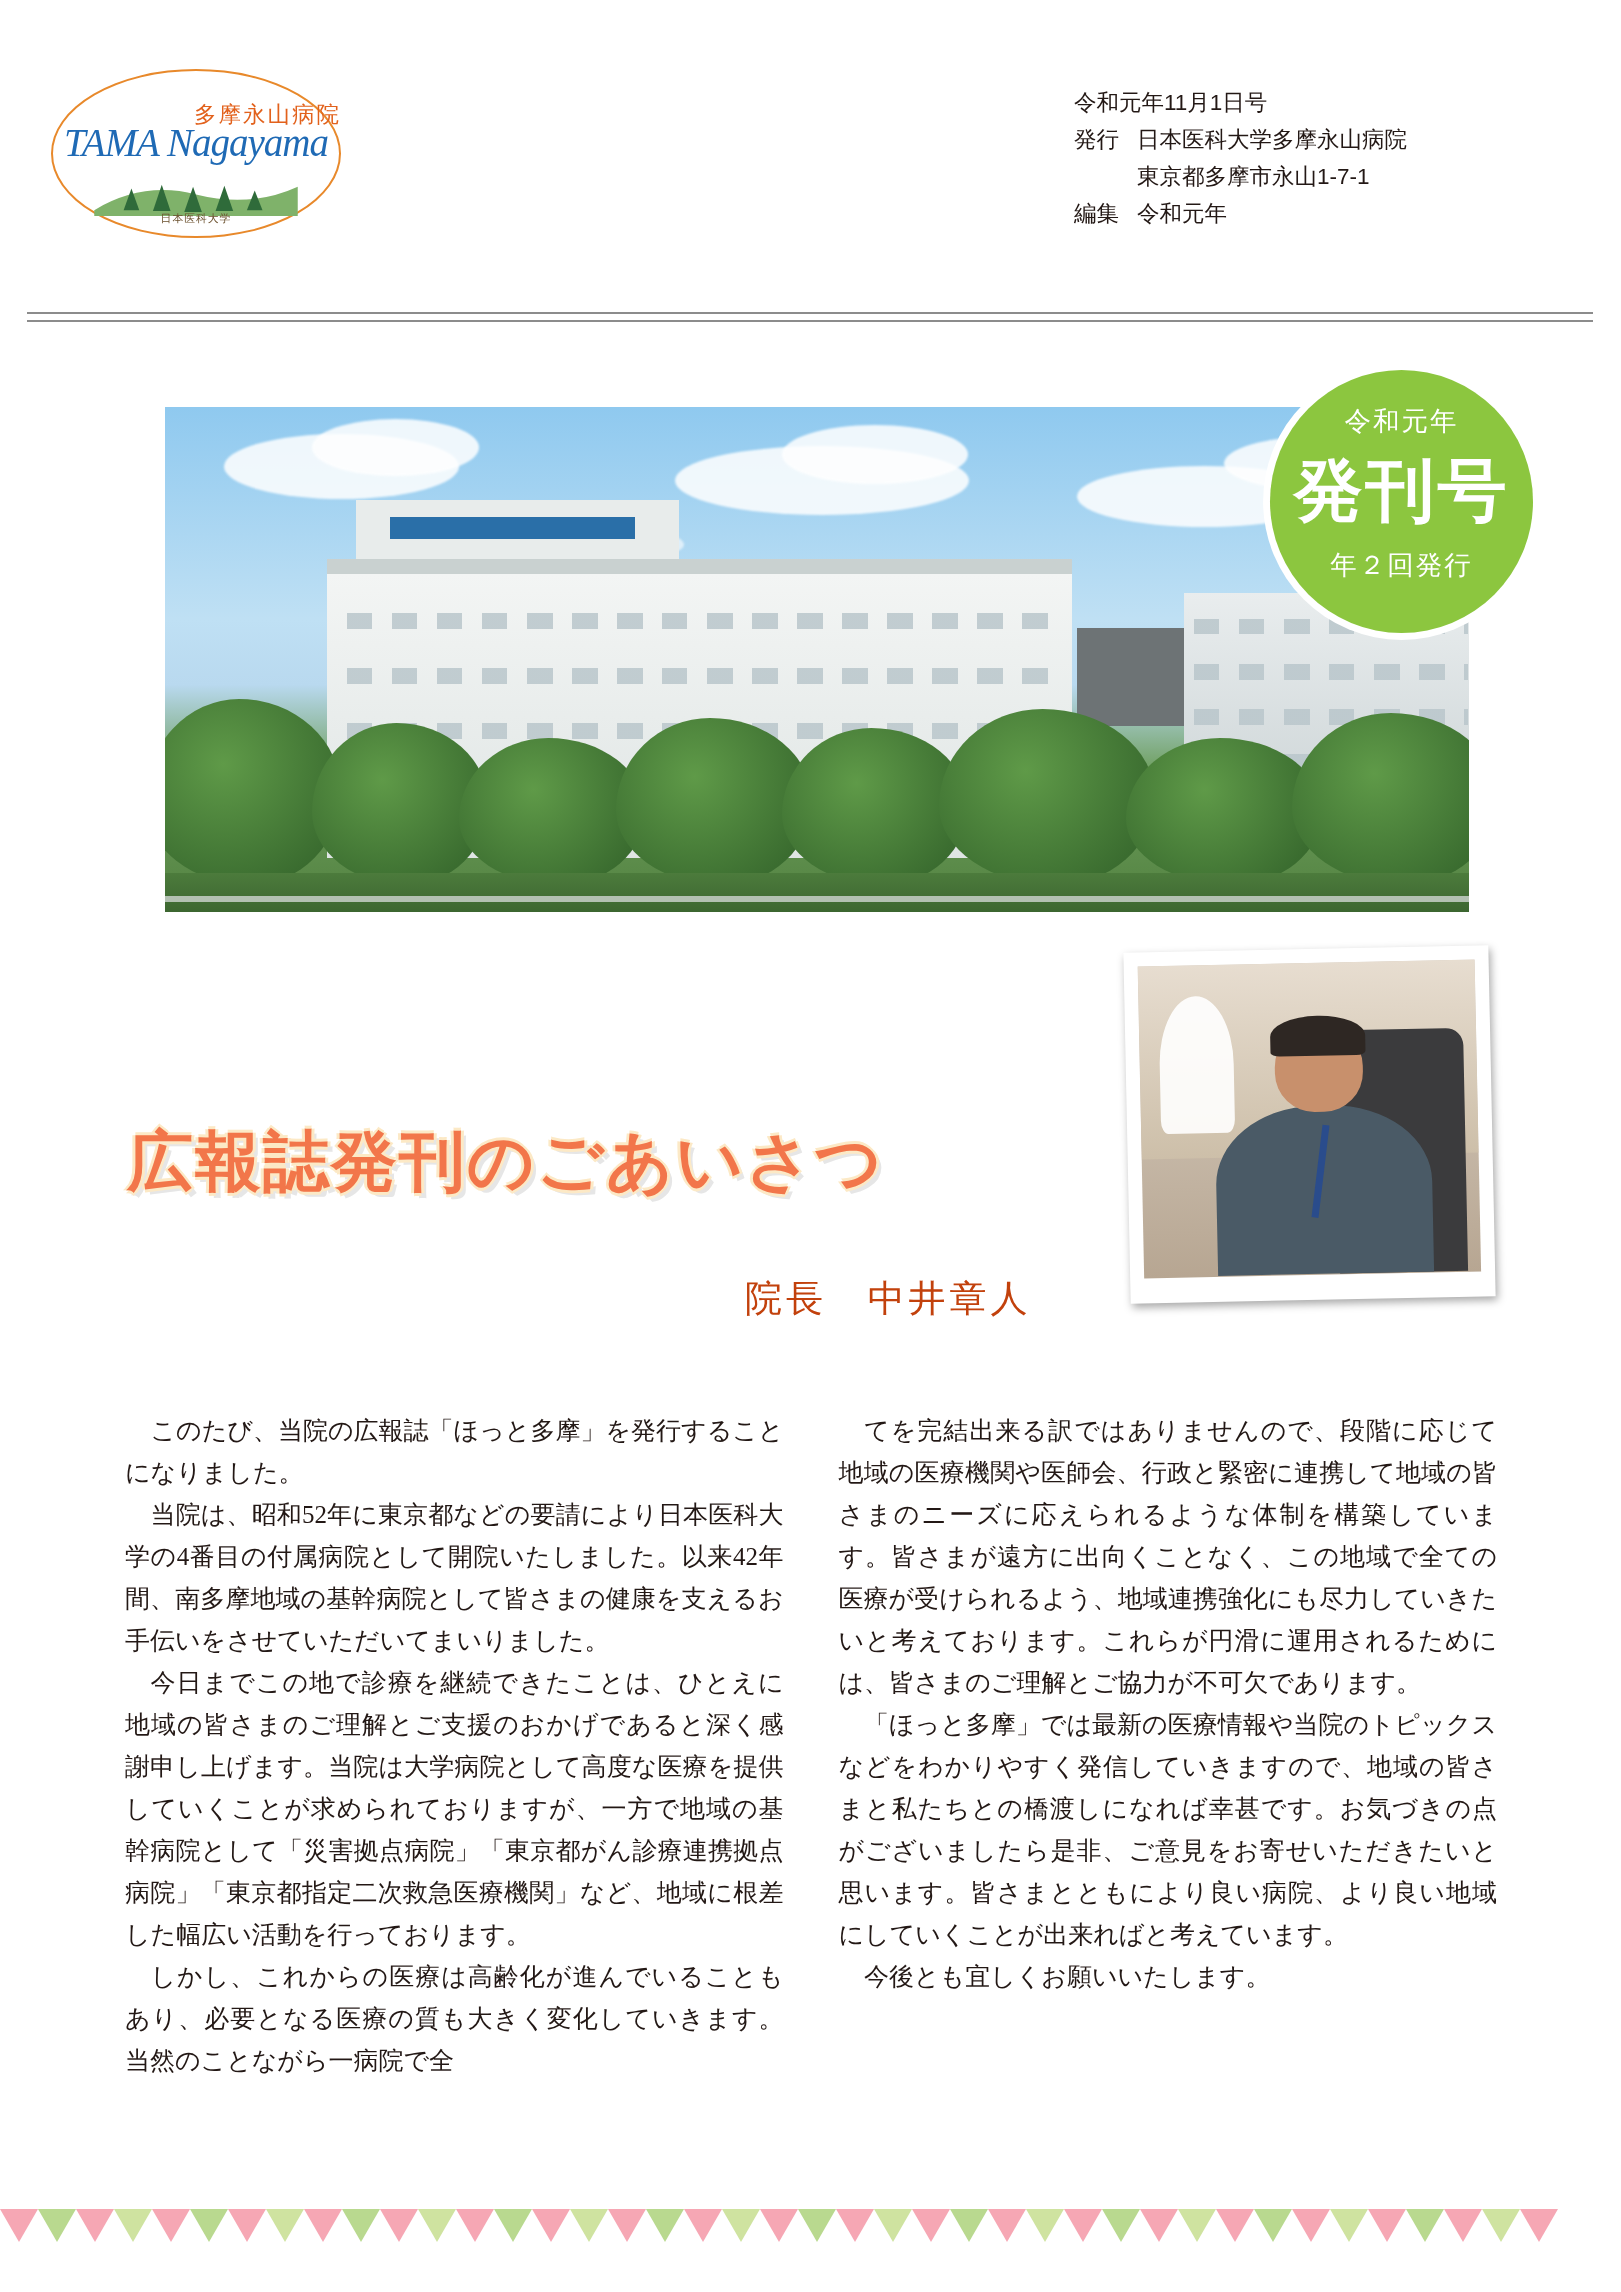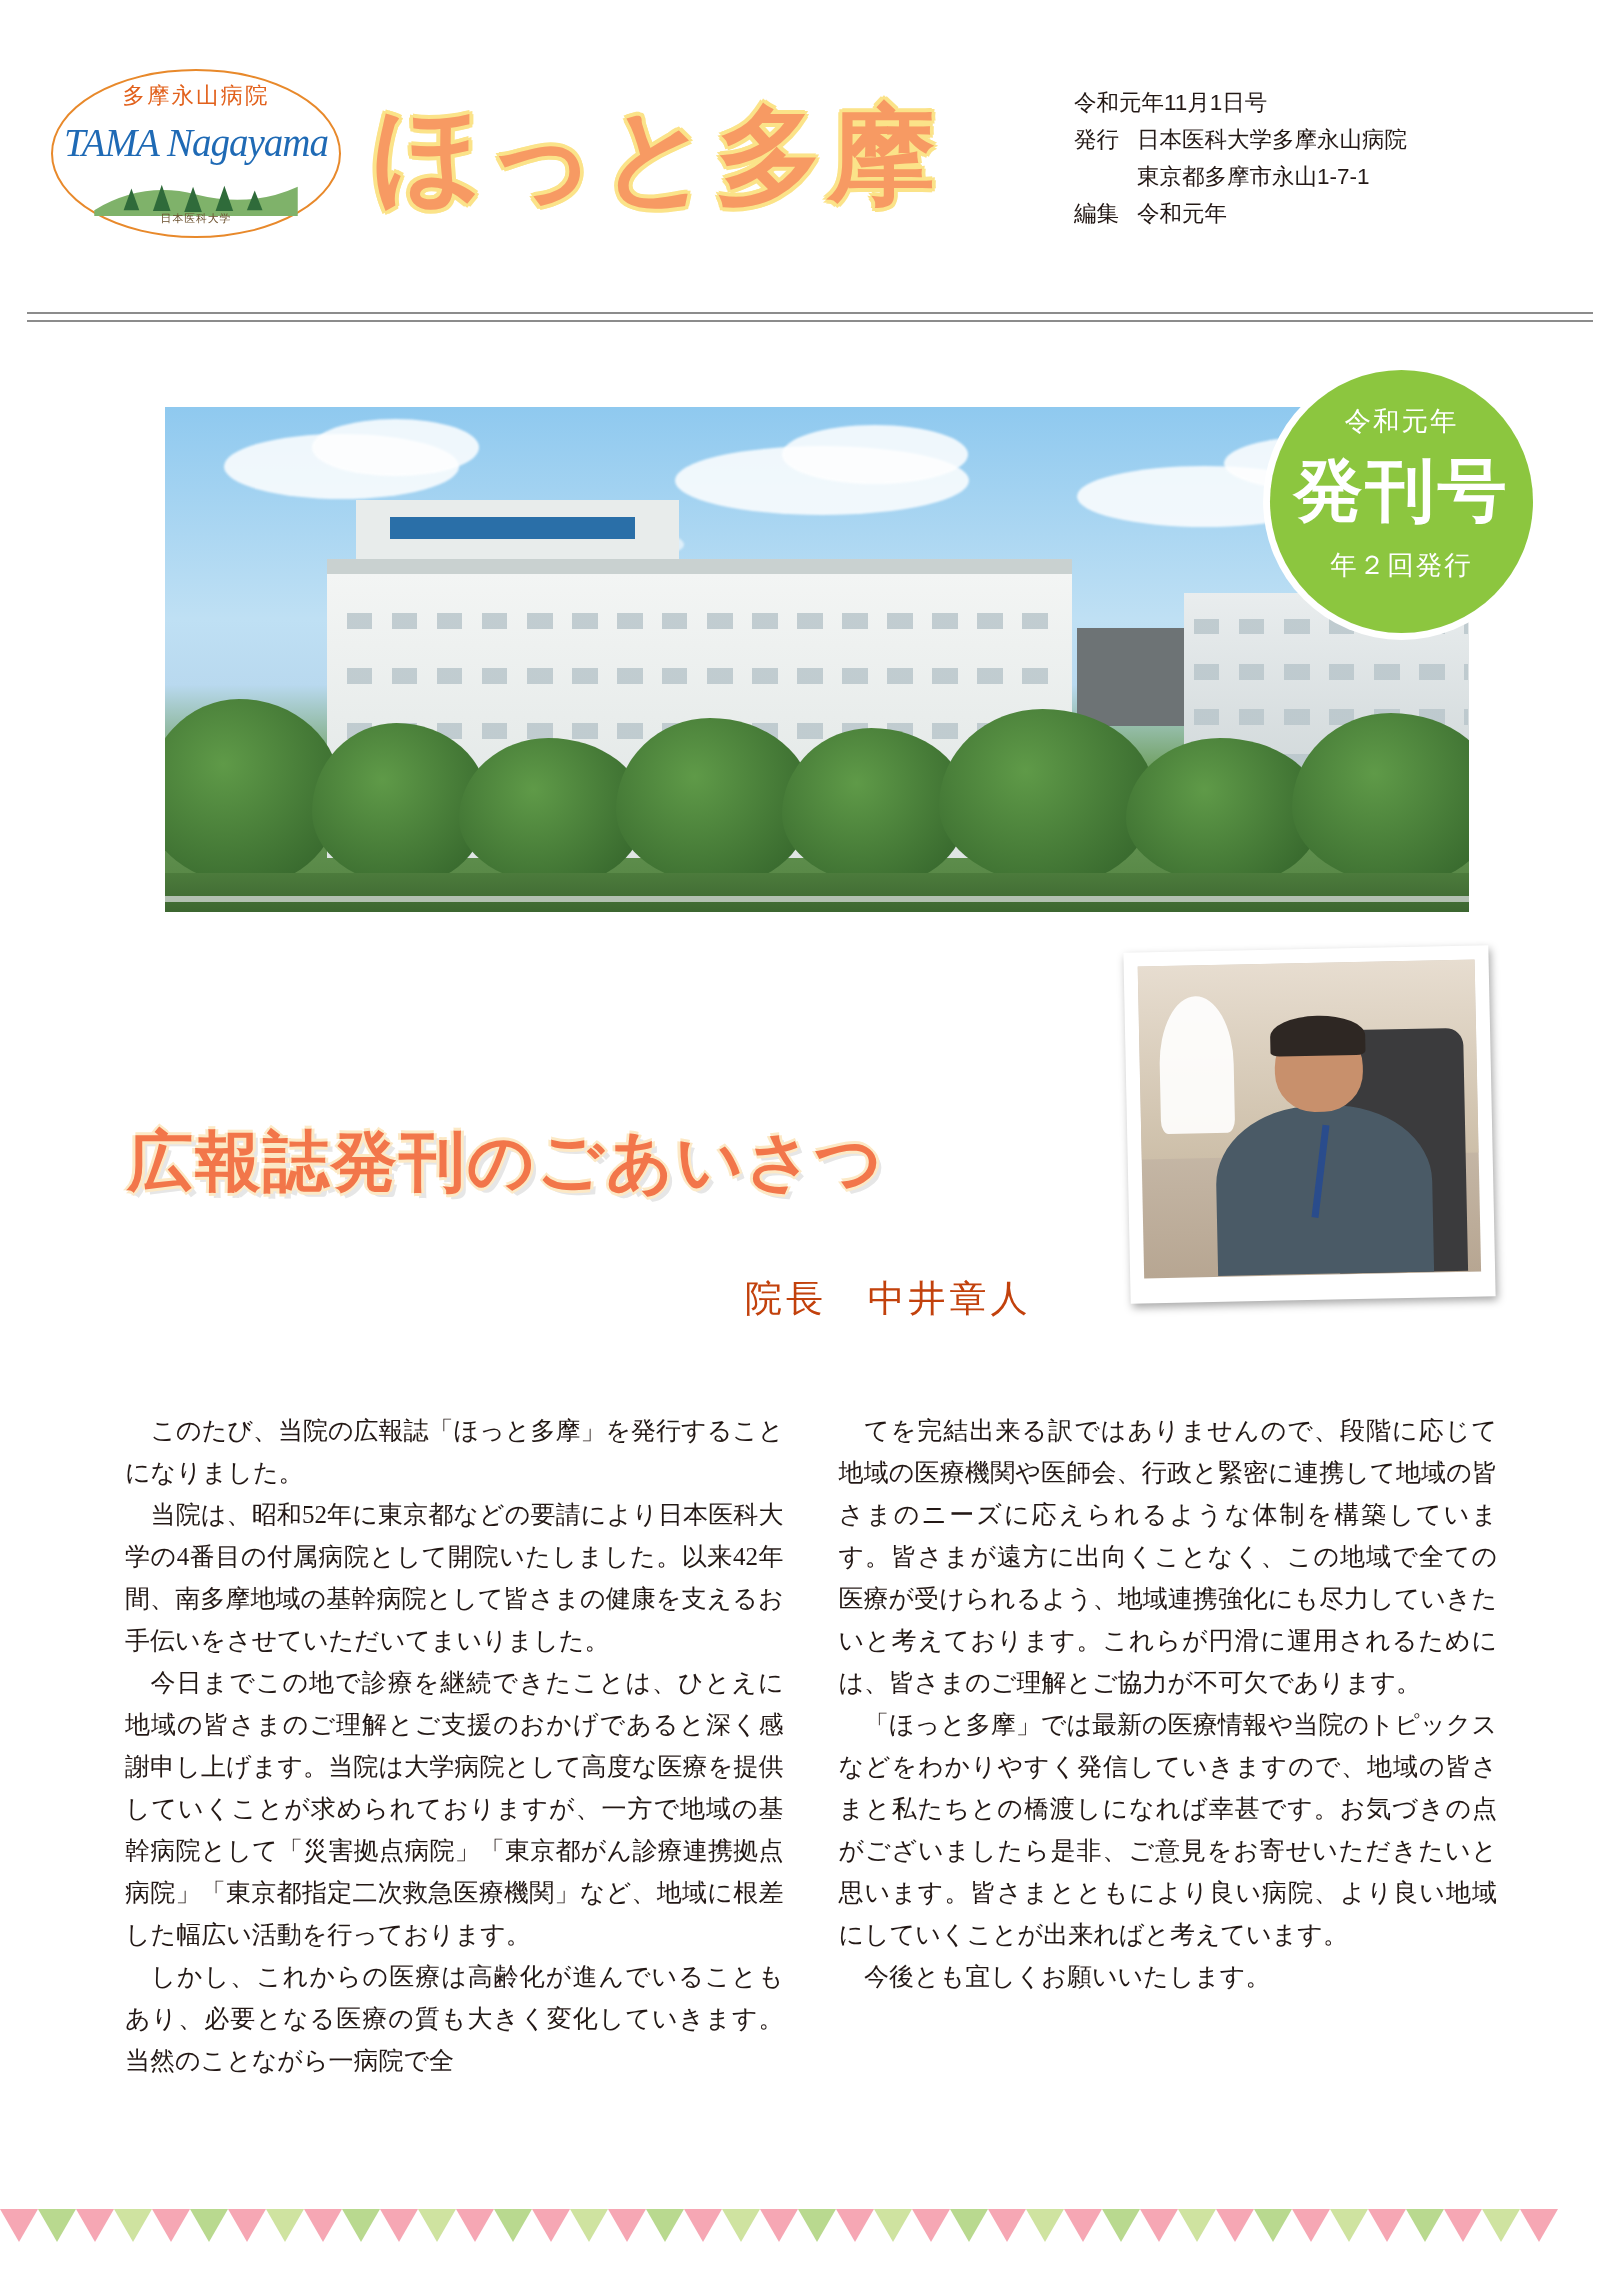--- a/index.html
+++ b/index.html
@@ -37,23 +37,23 @@
     left: 0; top: 0;
     width: 290px;
     height: 169px;
     border-radius: 50%;
     border: 2.9px solid #e8892b;
     background: #ffffff;
     box-sizing: border-box;
   }
   .logo-top-text {
     position: absolute;
-    top: 11px;
+    top: 30px;
     width: 290px;
-    text-align: center;
+    text-align: right;
     font-size: 22.5px;
     color: #e2611c;
     letter-spacing: 2px;
     font-family: "Liberation Serif", serif;
   }
   .logo-tama {
     position: absolute;
     top: 51px;
     width: 290px;
     text-align: center;
@@ -362,21 +362,20 @@
           <polygon points="60,41 69,14 78,41"></polygon>
           <polygon points="92,42 101,16 110,42"></polygon>
           <polygon points="124,41 133,15 142,41"></polygon>
           <polygon points="156,40 164,20 172,40"></polygon>
         </g>
       </svg>
     </div>
     <div class="logo-bottom-text">日本医科大学</div>
   </div>
 
-  <div class="masthead">ほっと多摩</div>
 
   <div class="issue-info">
     <div class="row">令和元年11月1日号</div>
     <div class="row">
       <span class="lbl">発行</span><span>日本医科大学多摩永山病院</span>
     </div>
     <div class="row indent">東京都多摩市永山1-7-1</div>
     <div class="row">
       <span class="lbl">編集</span><span>令和元年</span>
     </div>

